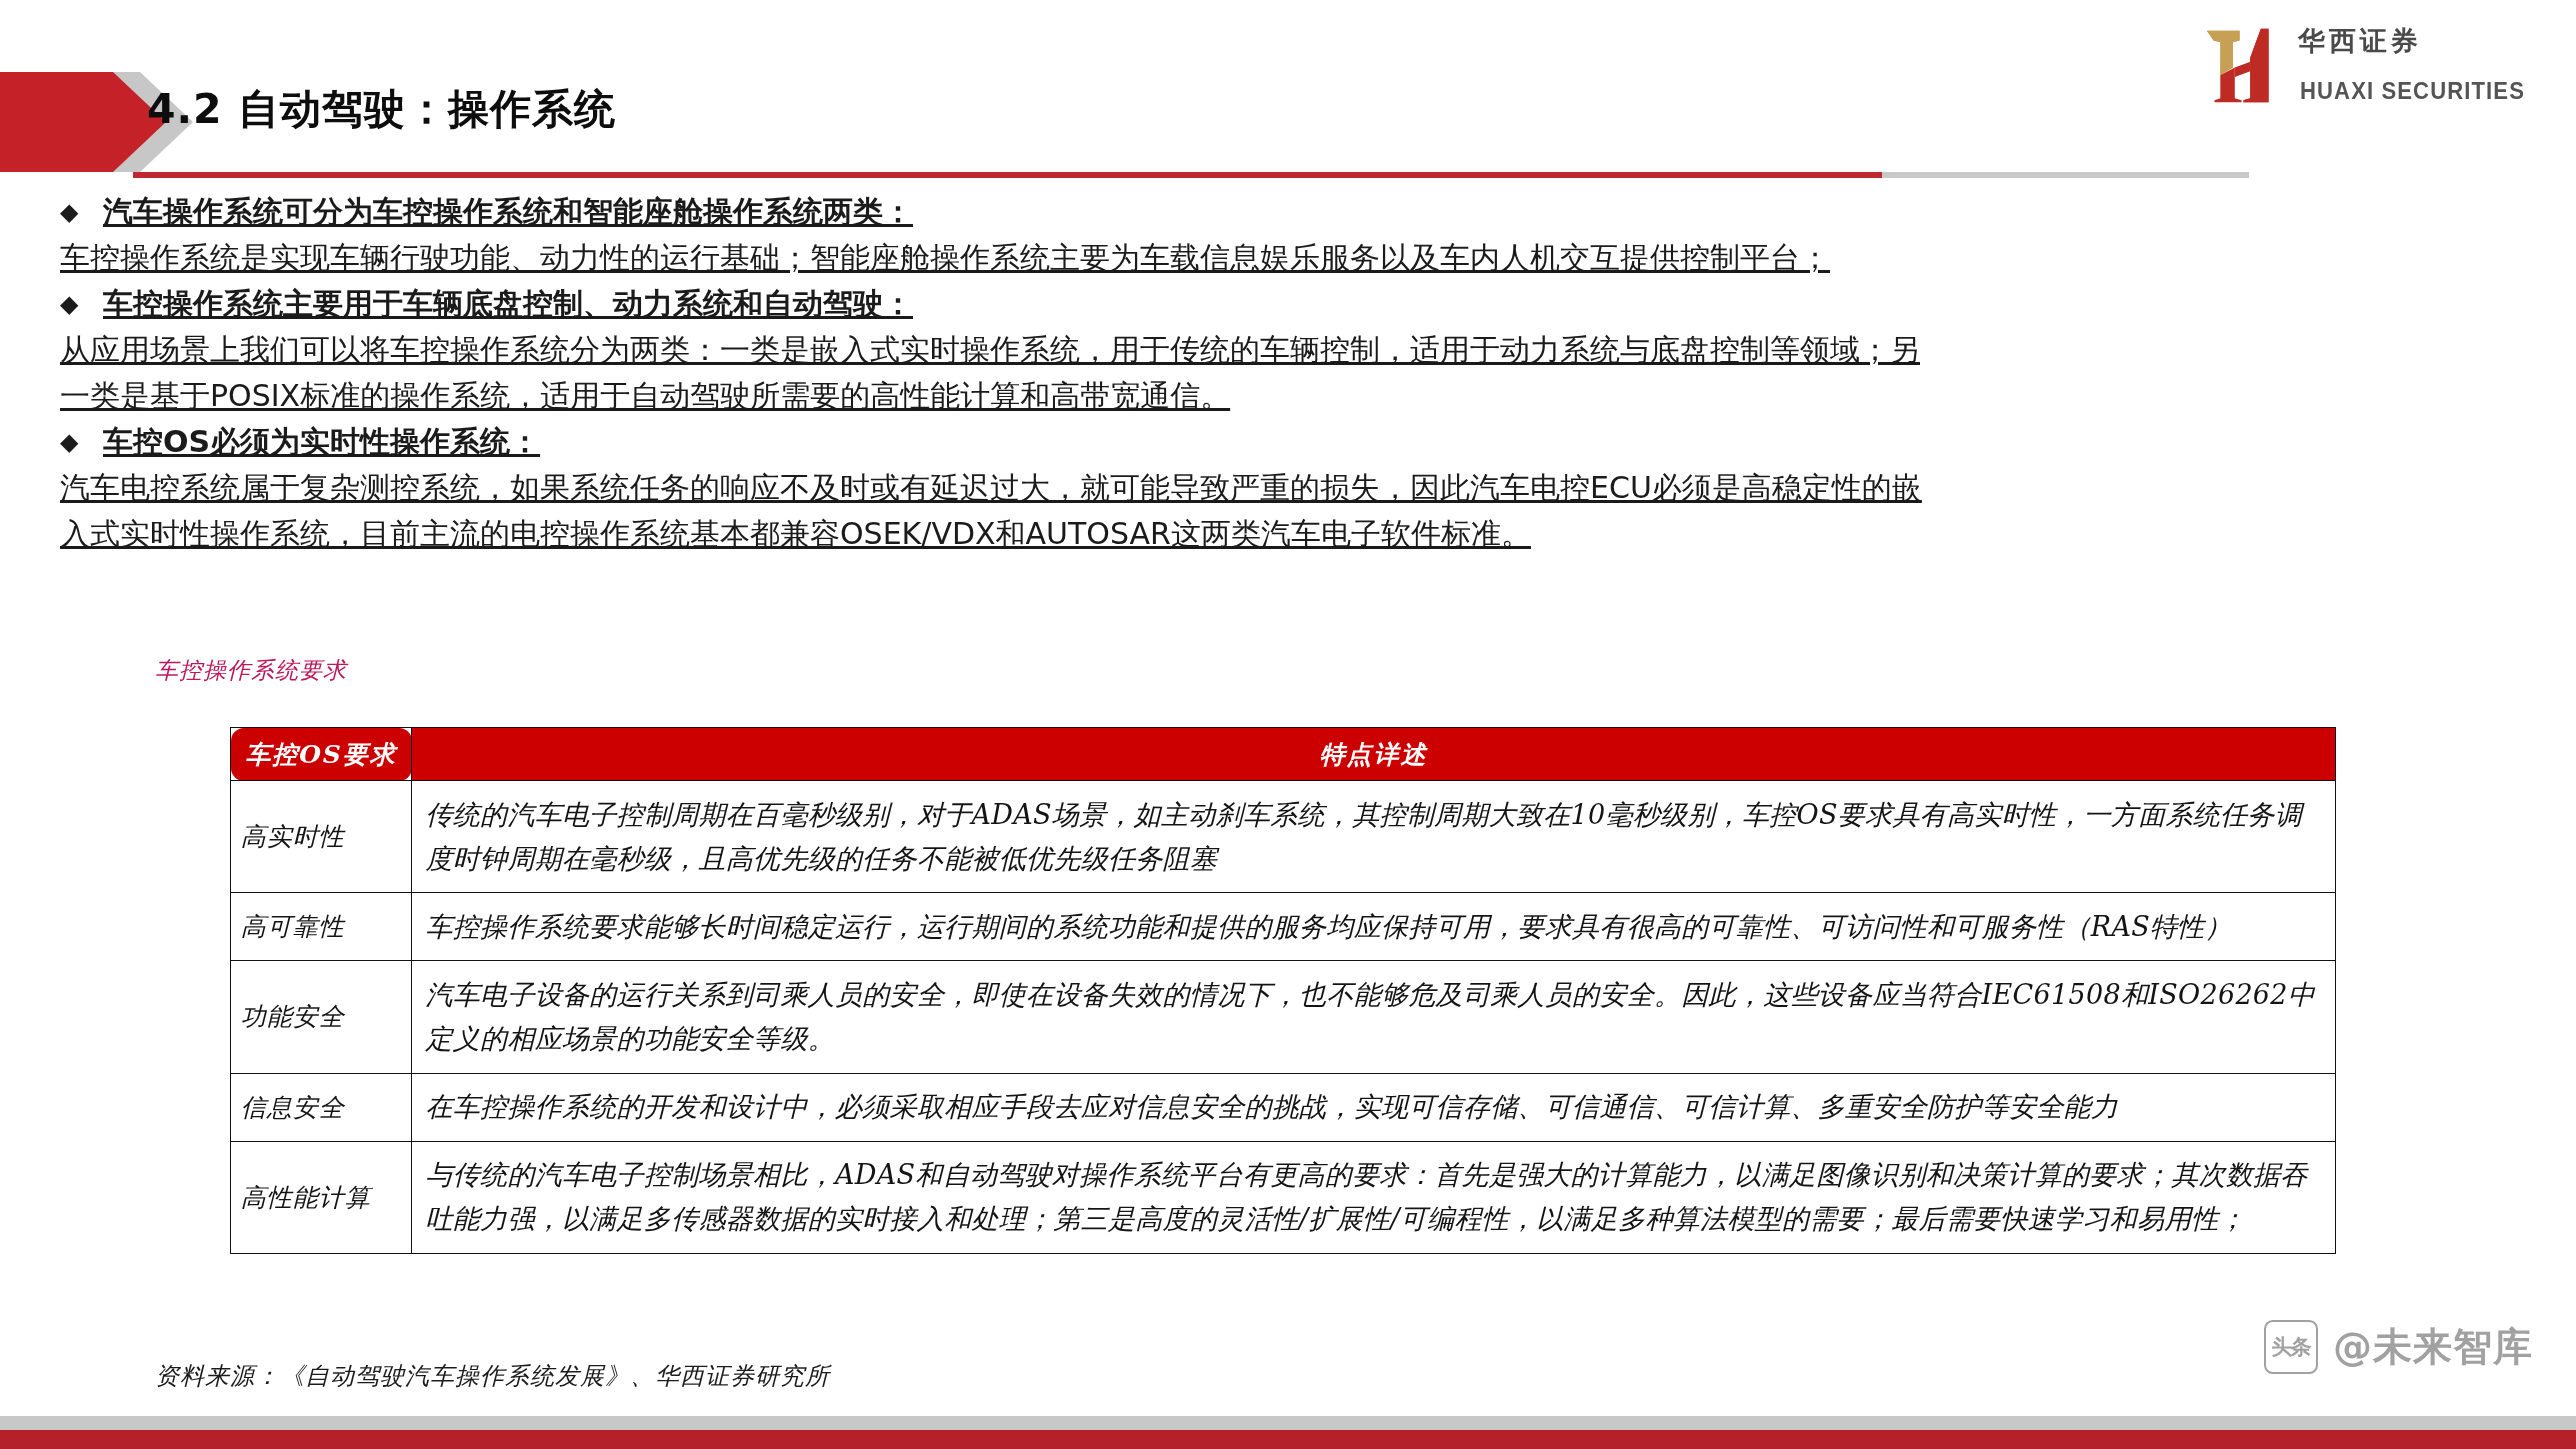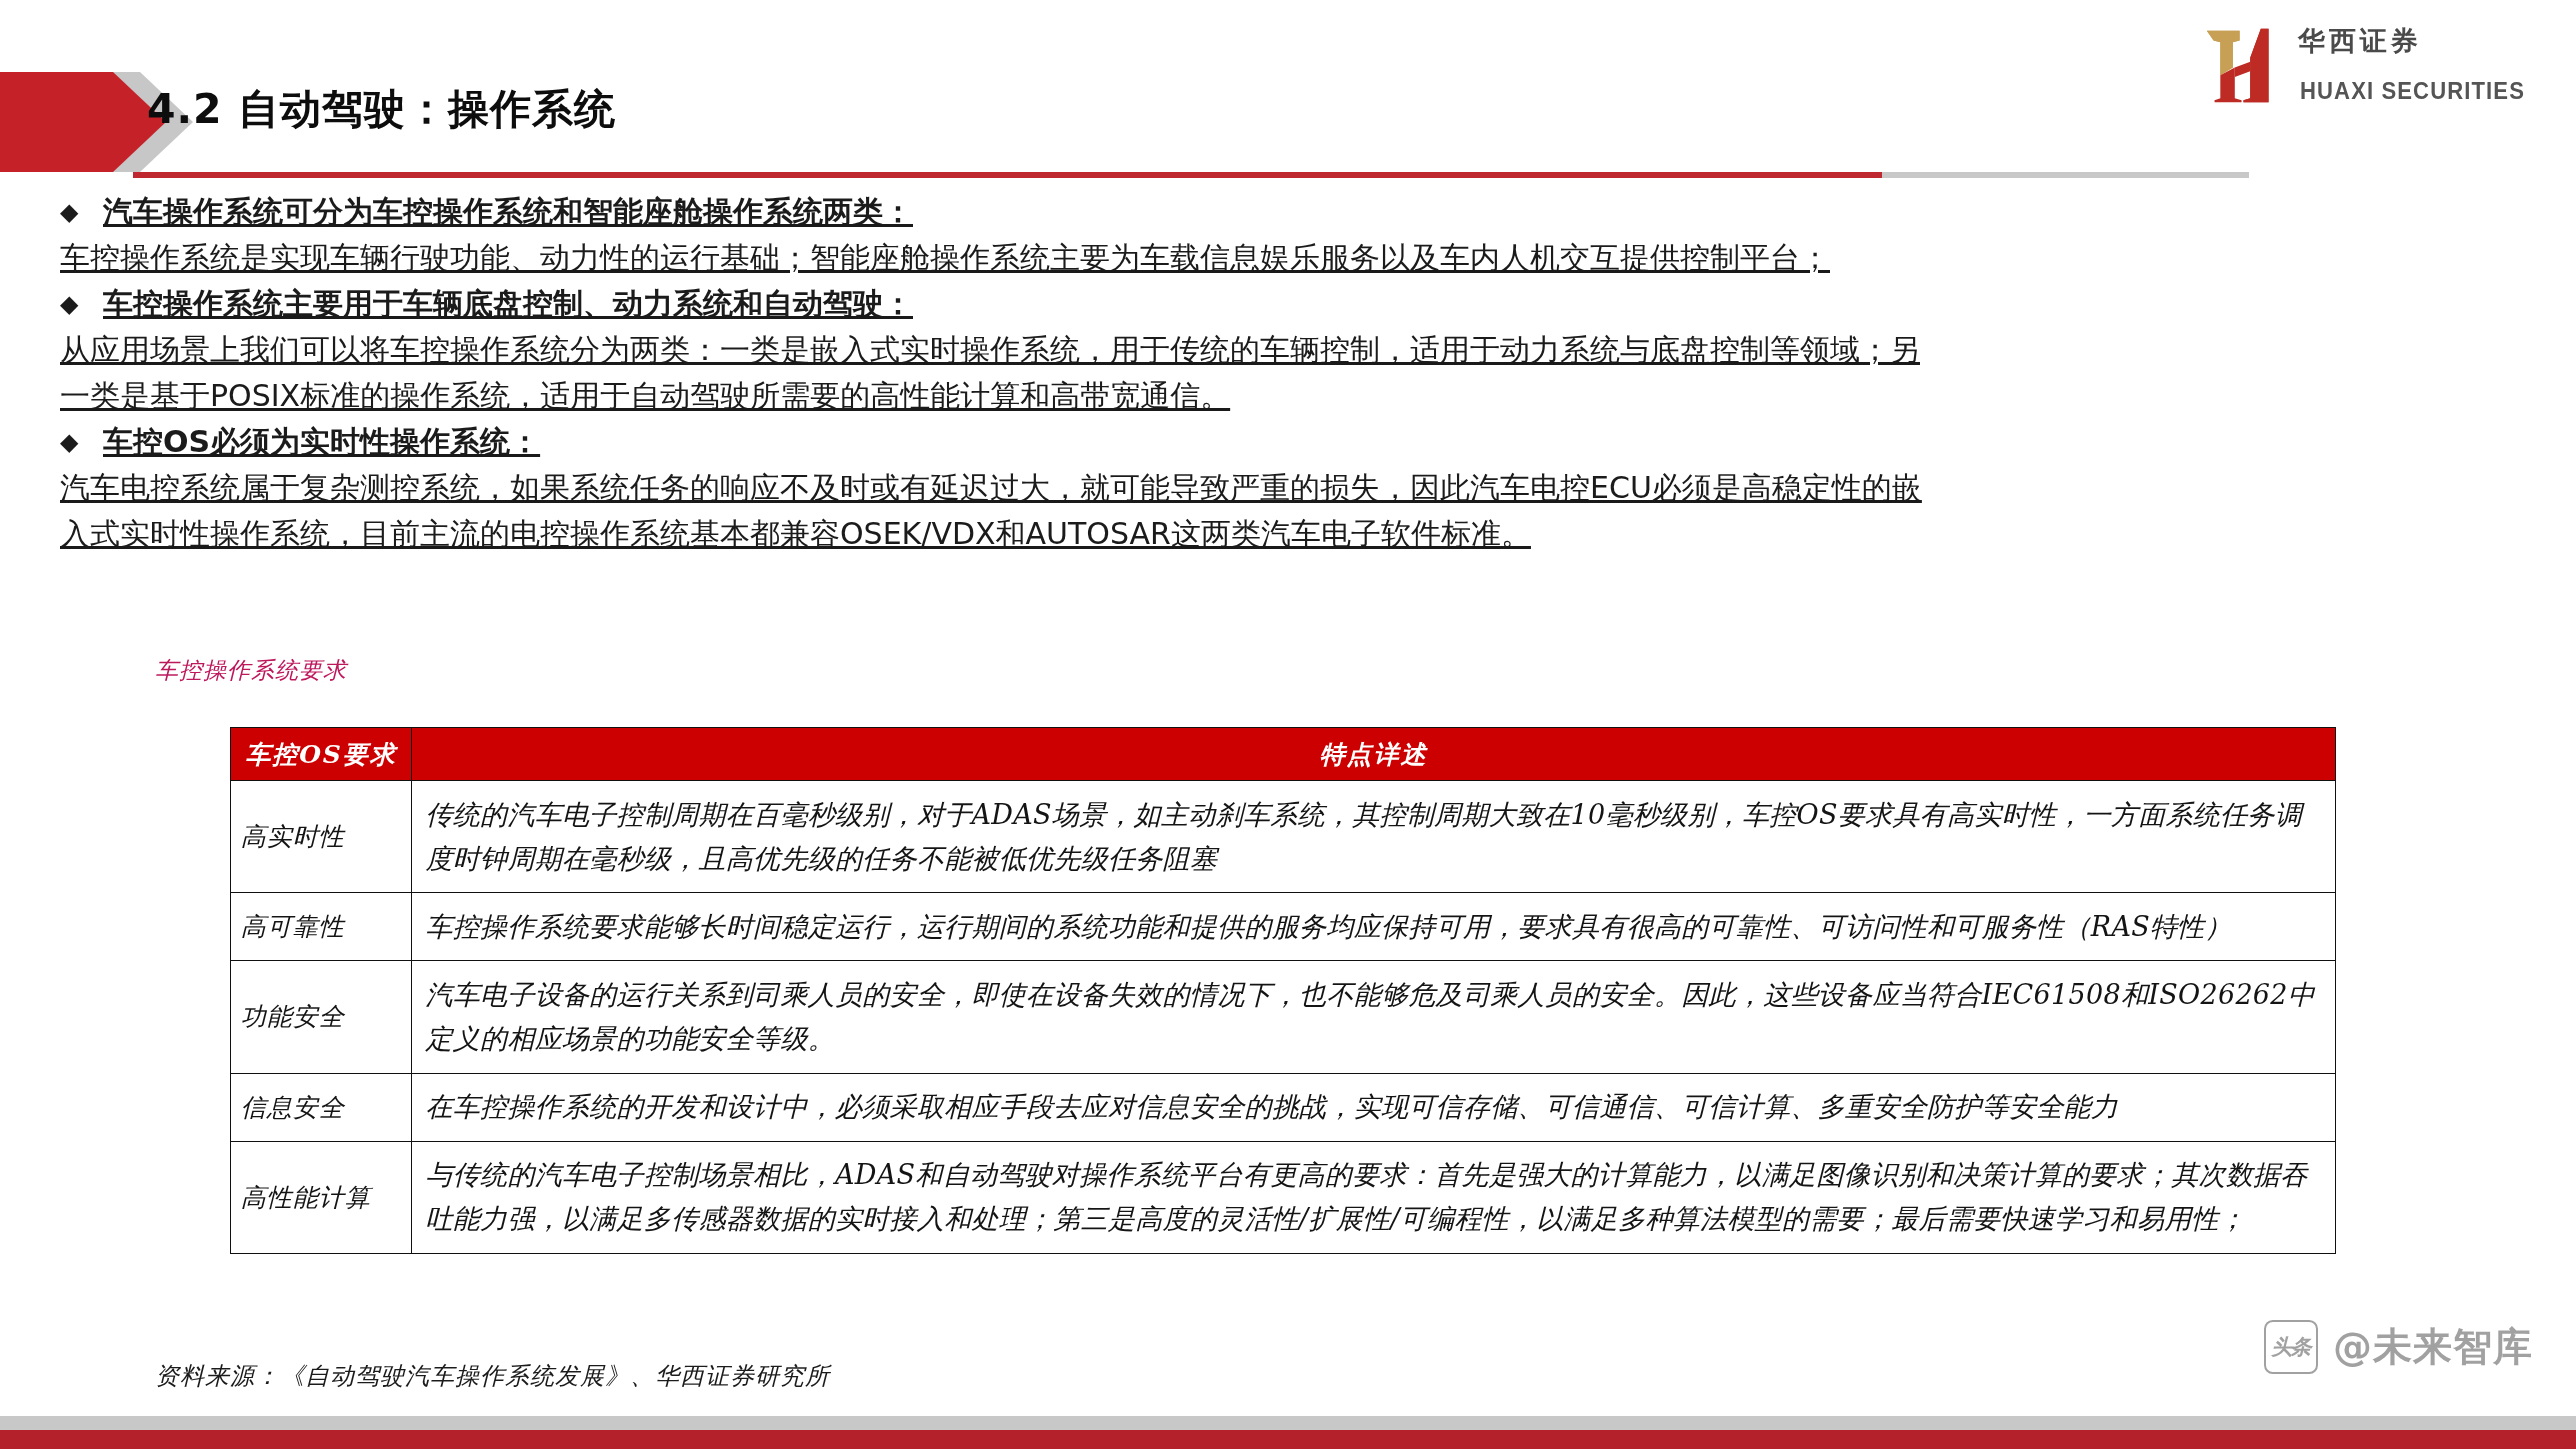--- a/index.html
+++ b/index.html
@@ -153,21 +153,21 @@
   .tbl thead th {
     background: #cc0000;
     color: #ffffff;
     font-size: 25px;
     font-weight: 700;
     letter-spacing: 1.9px;
     height: 52px;
     text-align: center;
     font-style: italic;
   }
-  .col-req { width: 180px; }
+  .col-req { width: 180px; border-radius: 13px; }
   .tbl tbody td.cell-req {
     text-align: left;
     font-size: 25px;
     font-style: italic;
     letter-spacing: 1px;
     color: #141414;
     padding: 0 7.7px 0 9.7px;
     white-space: nowrap;
   }
   .tbl tbody td.cell-desc {
@@ -208,21 +208,20 @@
     border-radius: 8.7px;
     position: relative;
     display: flex;
     align-items: center;
     justify-content: center;
     font-family: "DejaVu Sans", "Liberation Sans", sans-serif;
     font-size: 21px;
     font-weight: 700;
     color: #8d8d8d;
     letter-spacing: -1.9px;
-    font-style: italic;
   }
   .wm-text {
     font-family: "DejaVu Sans", "Liberation Sans", sans-serif;
     font-size: 39px;
     font-weight: 700;
     color: #8d8d8d;
     letter-spacing: 1px;
     white-space: nowrap;
   }
 

